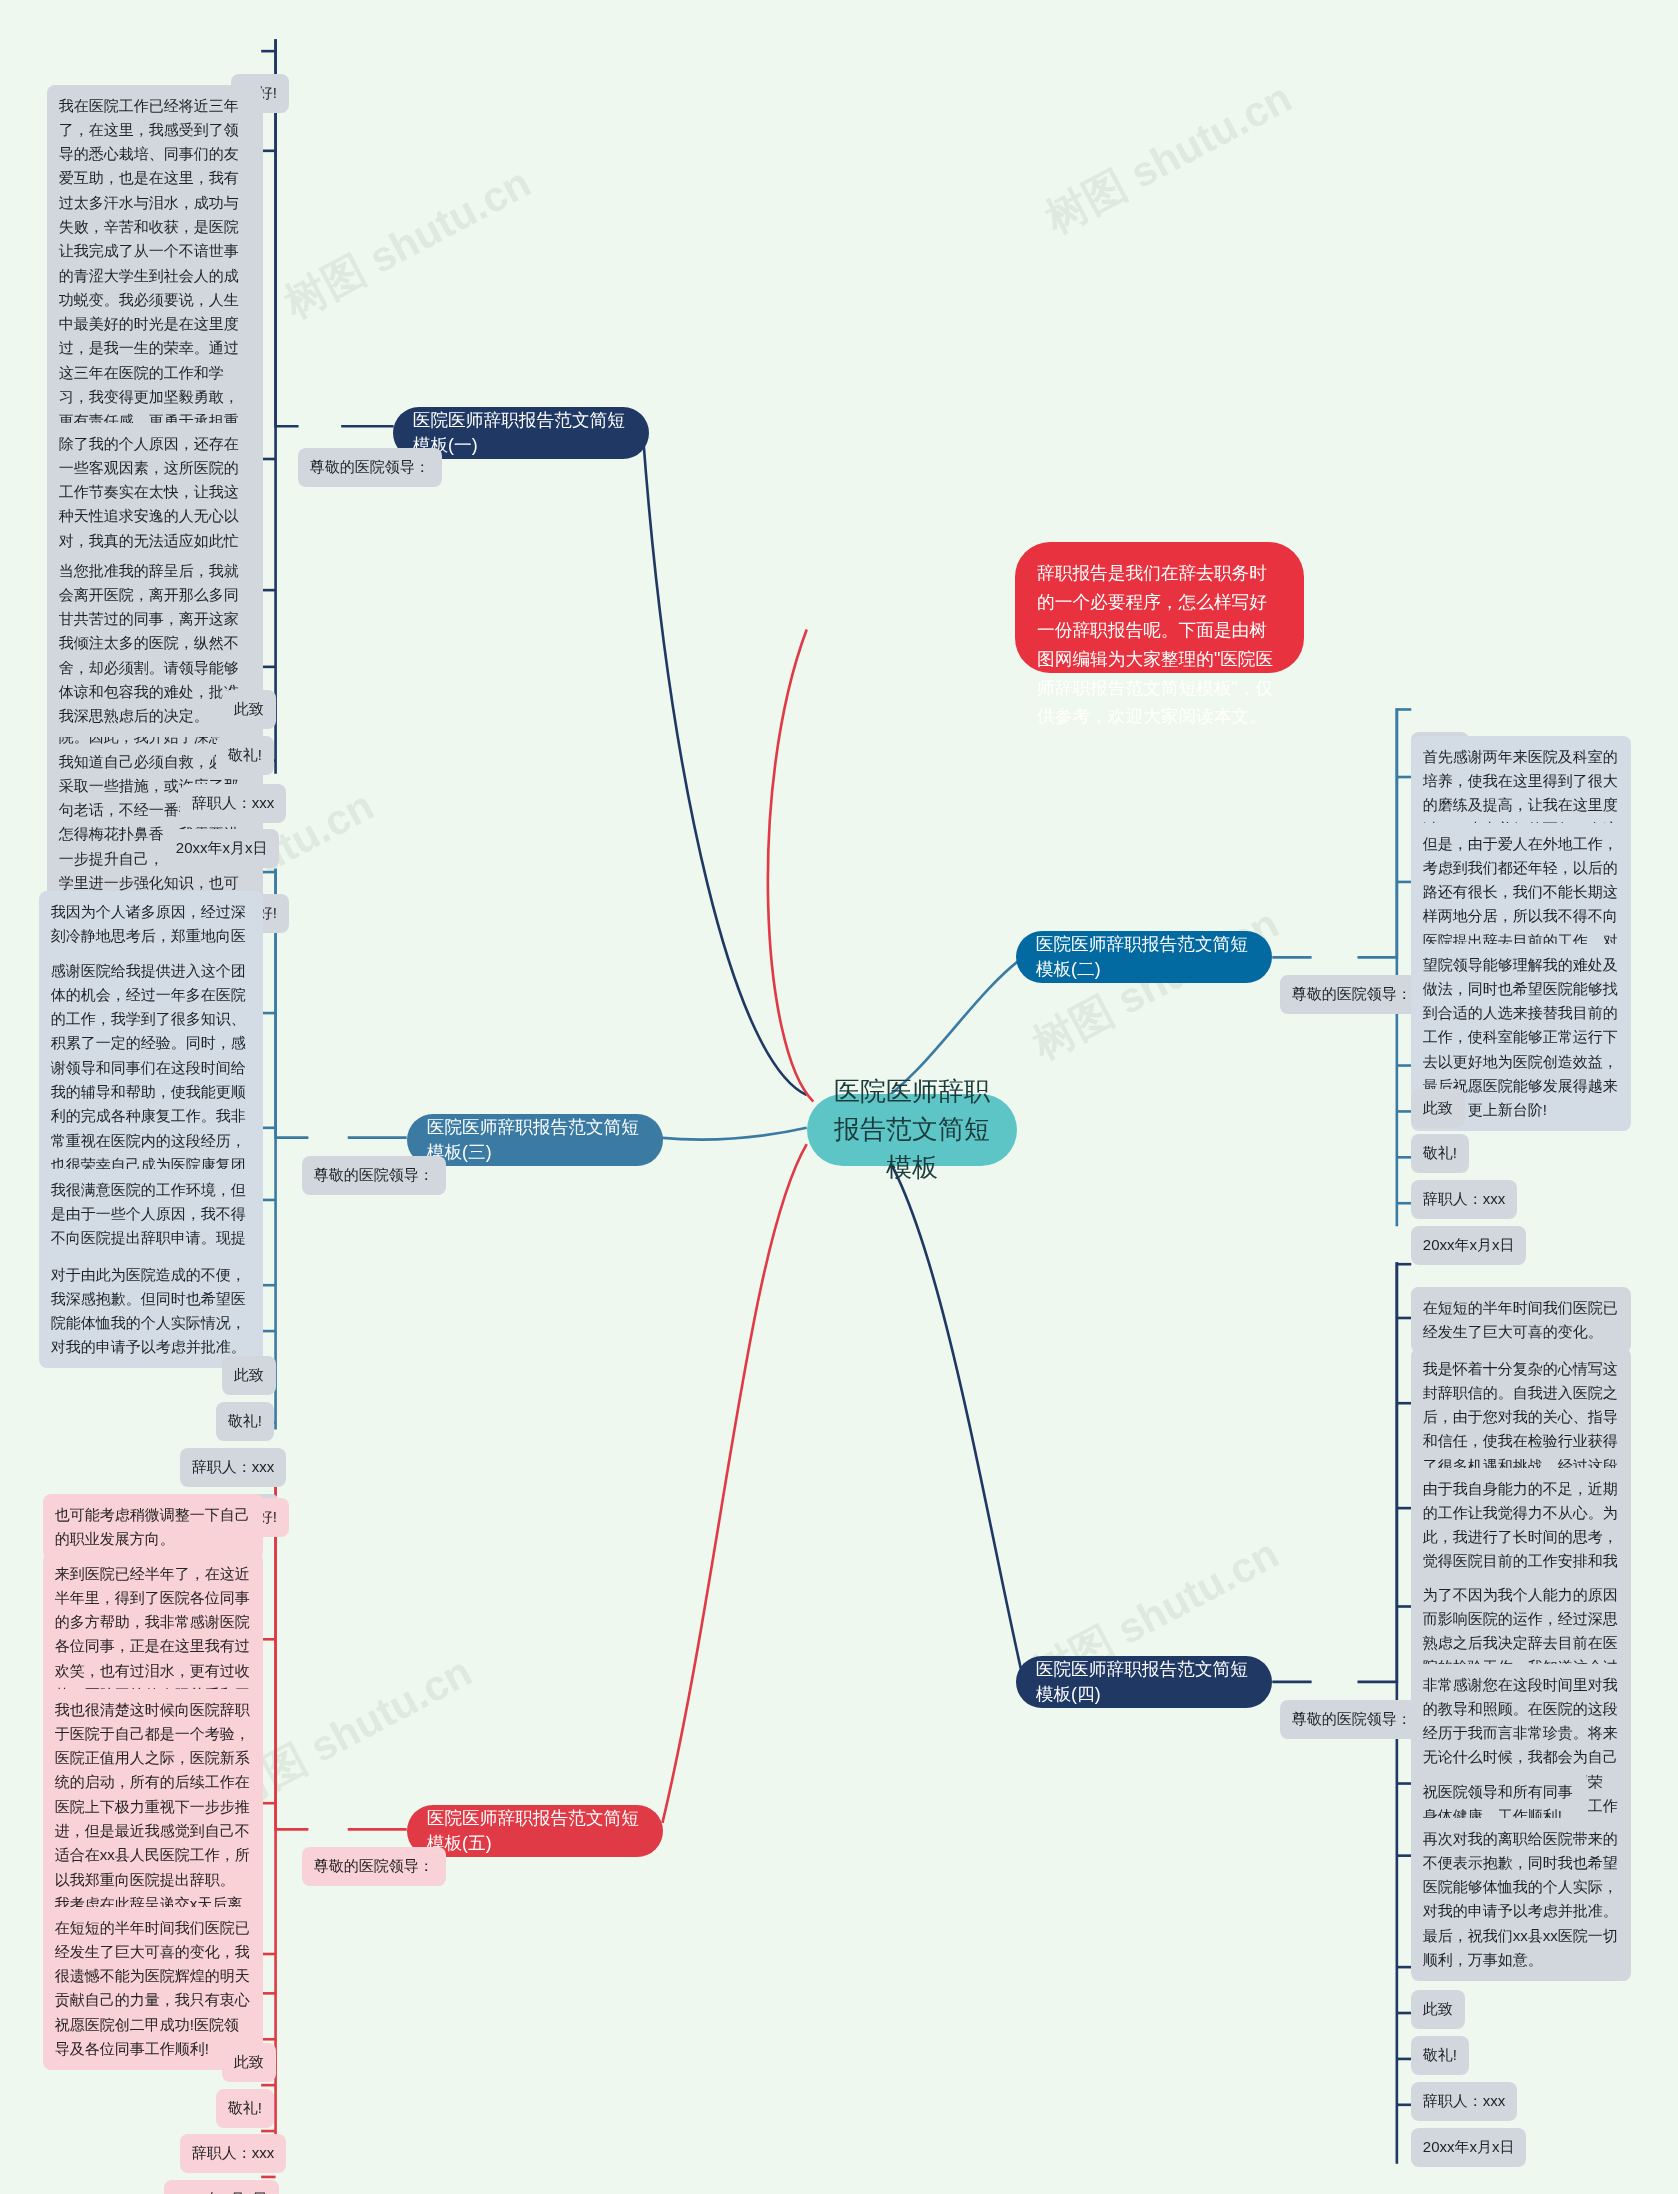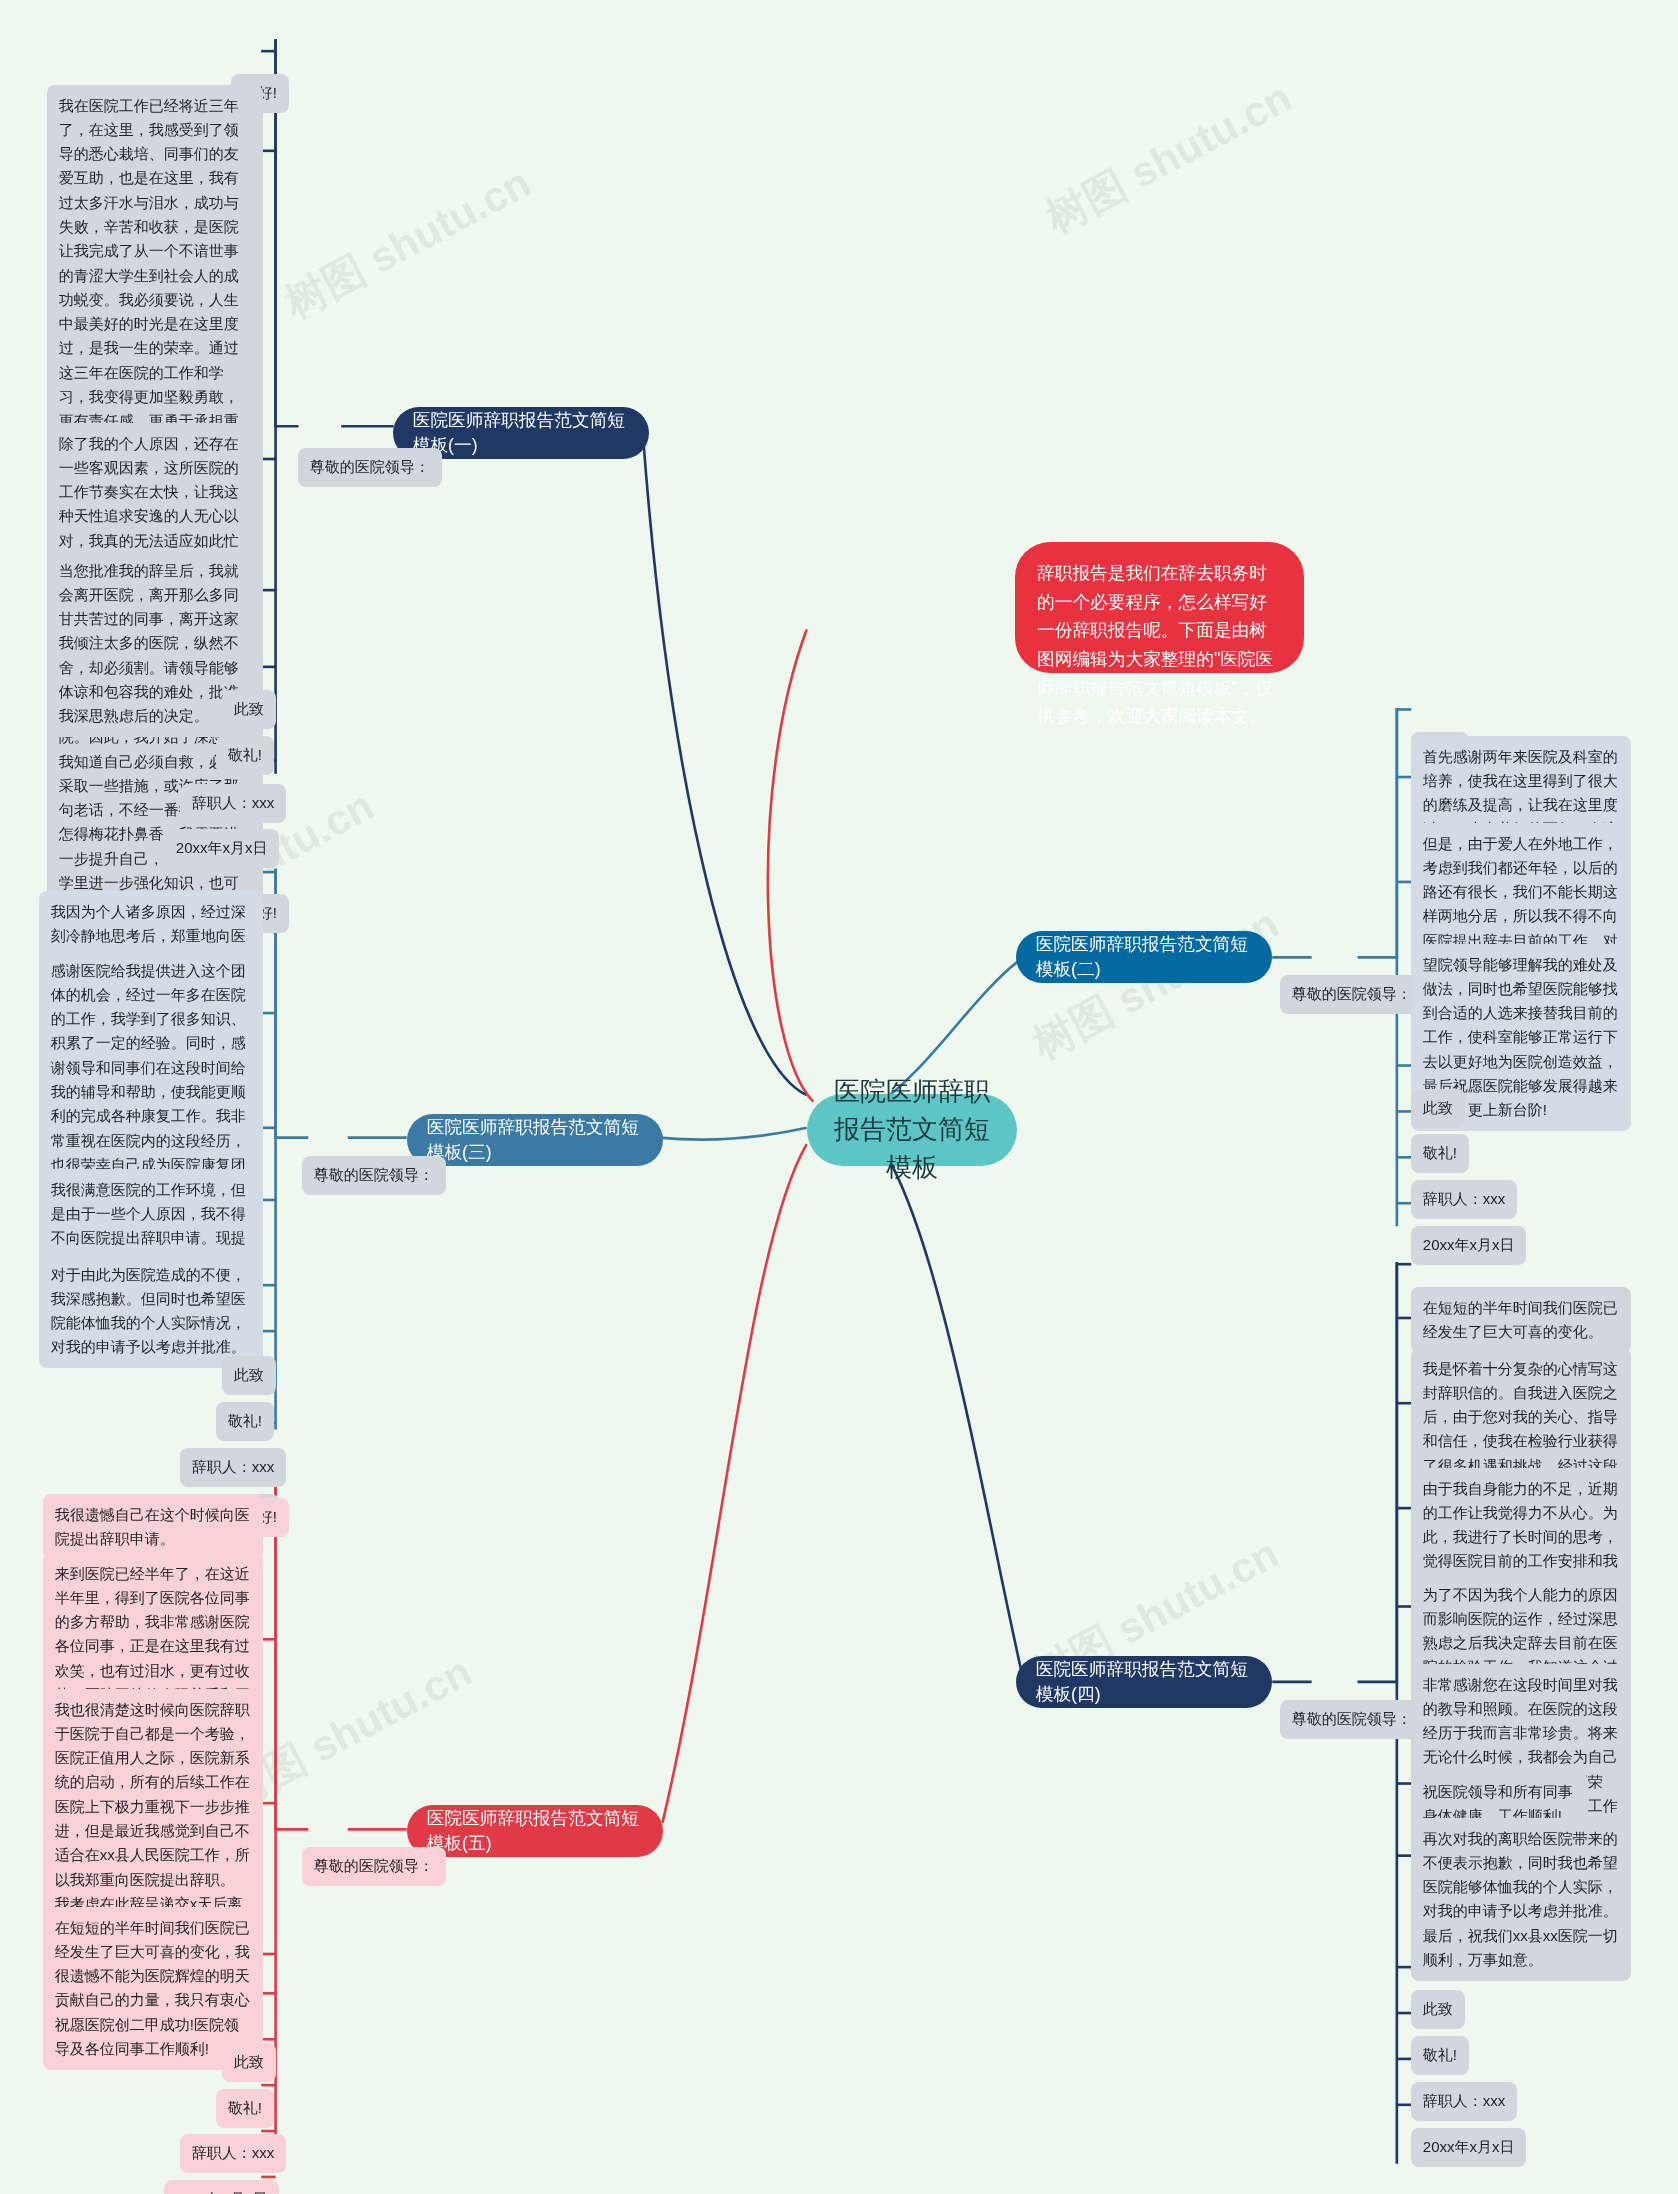--- a/index.html
+++ b/index.html
@@ -162,21 +162,21 @@
   <div class="node leaf blue" style="left:39px;top:1254px;width:224px;">对于由此为医院造成的不便，我深感抱歉。但同时也希望医院能体恤我的个人实际情况，对我的申请予以考虑并批准。</div>
   <div class="node leaf tiny lbl" style="left:222px;top:1320px;">此致</div>
   <div class="node leaf tiny lbl" style="left:216px;top:1366px;">敬礼!</div>
   <div class="node leaf tiny lbl" style="left:180px;top:1412px;">辞职人：xxx</div>
   <div class="node leaf tiny lbl" style="left:164px;top:1458px;">20xx年x月x日</div>
 
   <div class="node branch b5" style="left:407px;top:1805px;width:256px;height:52px;">医院医师辞职报告范文简短模板(五)</div>
   <div class="node leaf pink tiny lbl" style="left:302px;top:1811px;">尊敬的医院领导：</div>
 
   <div class="node leaf pink tiny lbl" style="left:231px;top:1462px;">您好!</div>
-  <div class="node leaf pink" style="left:43px;top:1494px;width:220px;">我很遗憾自己在这个时候向医院提出辞职申请。</div>
+  <div class="node leaf pink" style="left:43px;top:1494px;width:220px;">也可能考虑稍微调整一下自己的职业发展方向。</div>
   <div class="node leaf pink" style="left:43px;top:1553px;width:220px;">来到医院已经半年了，在这近半年里，得到了医院各位同事的多方帮助，我非常感谢医院各位同事，正是在这里我有过欢笑，也有过泪水，更有过收获，医院平等的人际关系和开明的工作作风，一度让我有着找到了依靠的感觉，在这里我能开心的工作，开心的学习。或许这真是对的，由此我开始了思索，认真的思考。</div>
   <div class="node leaf pink" style="left:43px;top:1689px;width:220px;">我也很清楚这时候向医院辞职于医院于自己都是一个考验，医院正值用人之际，医院新系统的启动，所有的后续工作在医院上下极力重视下一步步推进，但是最近我感觉到自己不适合在xx县人民医院工作，所以我郑重向医院提出辞职。 我考虑在此辞呈递交x天后离开医院，离开xx县人民医院、离开这些曾经同甘共苦的同事，很舍不得，舍不得领导们的尊尊教诲，舍不得同事之间的那片真诚和友善。</div>
   <div class="node leaf pink" style="left:43px;top:1907px;width:220px;">在短短的半年时间我们医院已经发生了巨大可喜的变化，我很遗憾不能为医院辉煌的明天贡献自己的力量，我只有衷心祝愿医院创二甲成功!医院领导及各位同事工作顺利!</div>
   <div class="node leaf pink tiny lbl" style="left:222px;top:2007px;">此致</div>
   <div class="node leaf pink tiny lbl" style="left:216px;top:2053px;">敬礼!</div>
   <div class="node leaf pink tiny lbl" style="left:180px;top:2098px;">辞职人：xxx</div>
   <div class="node leaf pink tiny lbl" style="left:164px;top:2144px;">20xx年x月x日</div>
   <div class="node leaf pink tiny lbl" style="left:169px;top:2175px;">推荐阅读：</div>
 
   <div class="node branch b2" style="left:1016px;top:931px;width:256px;height:52px;">医院医师辞职报告范文简短模板(二)</div>

